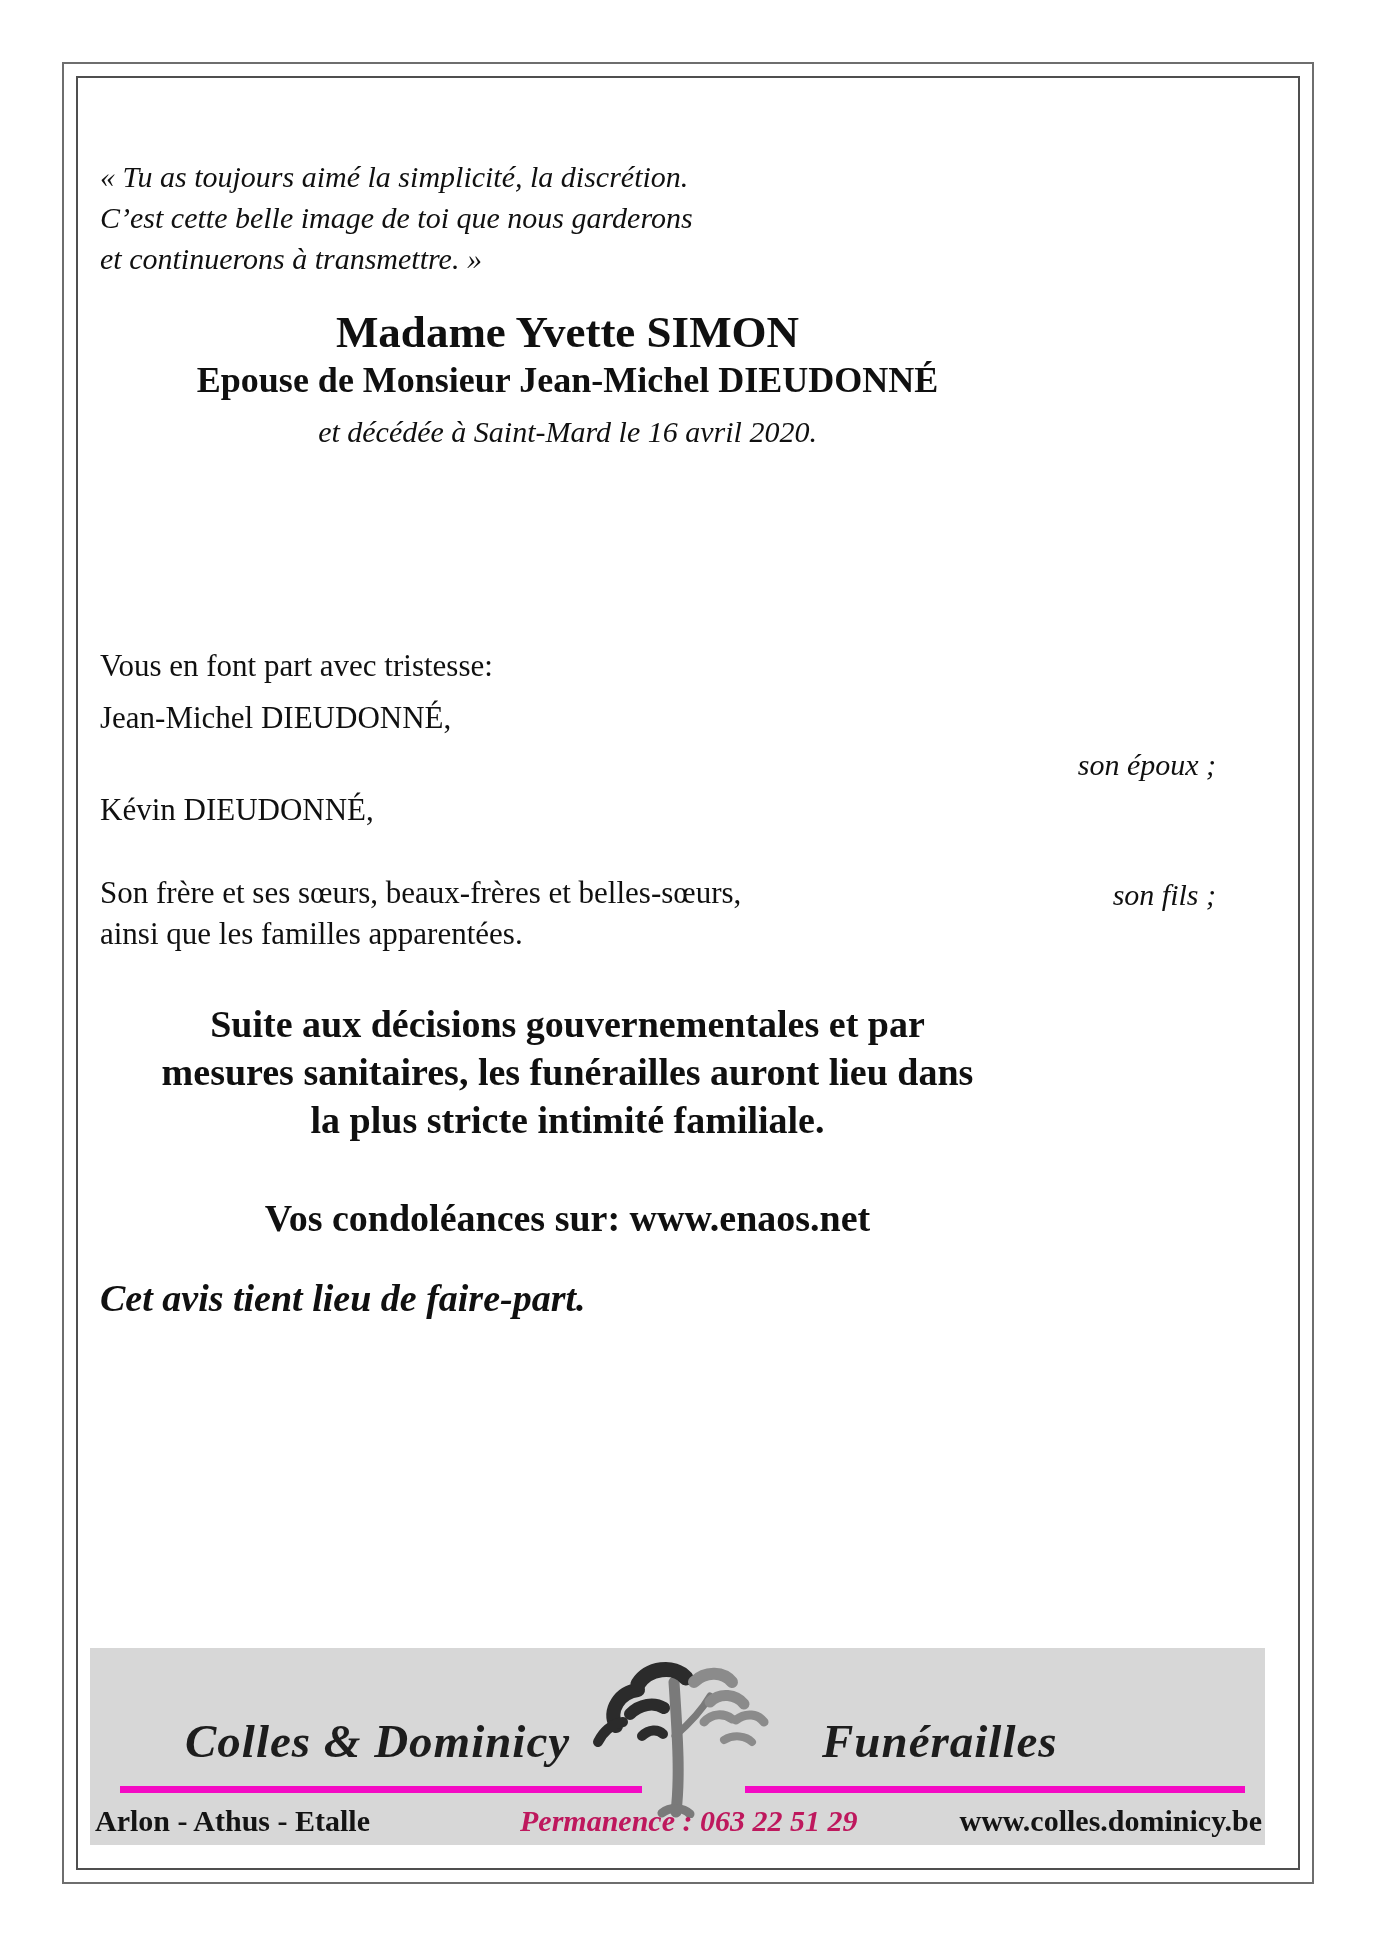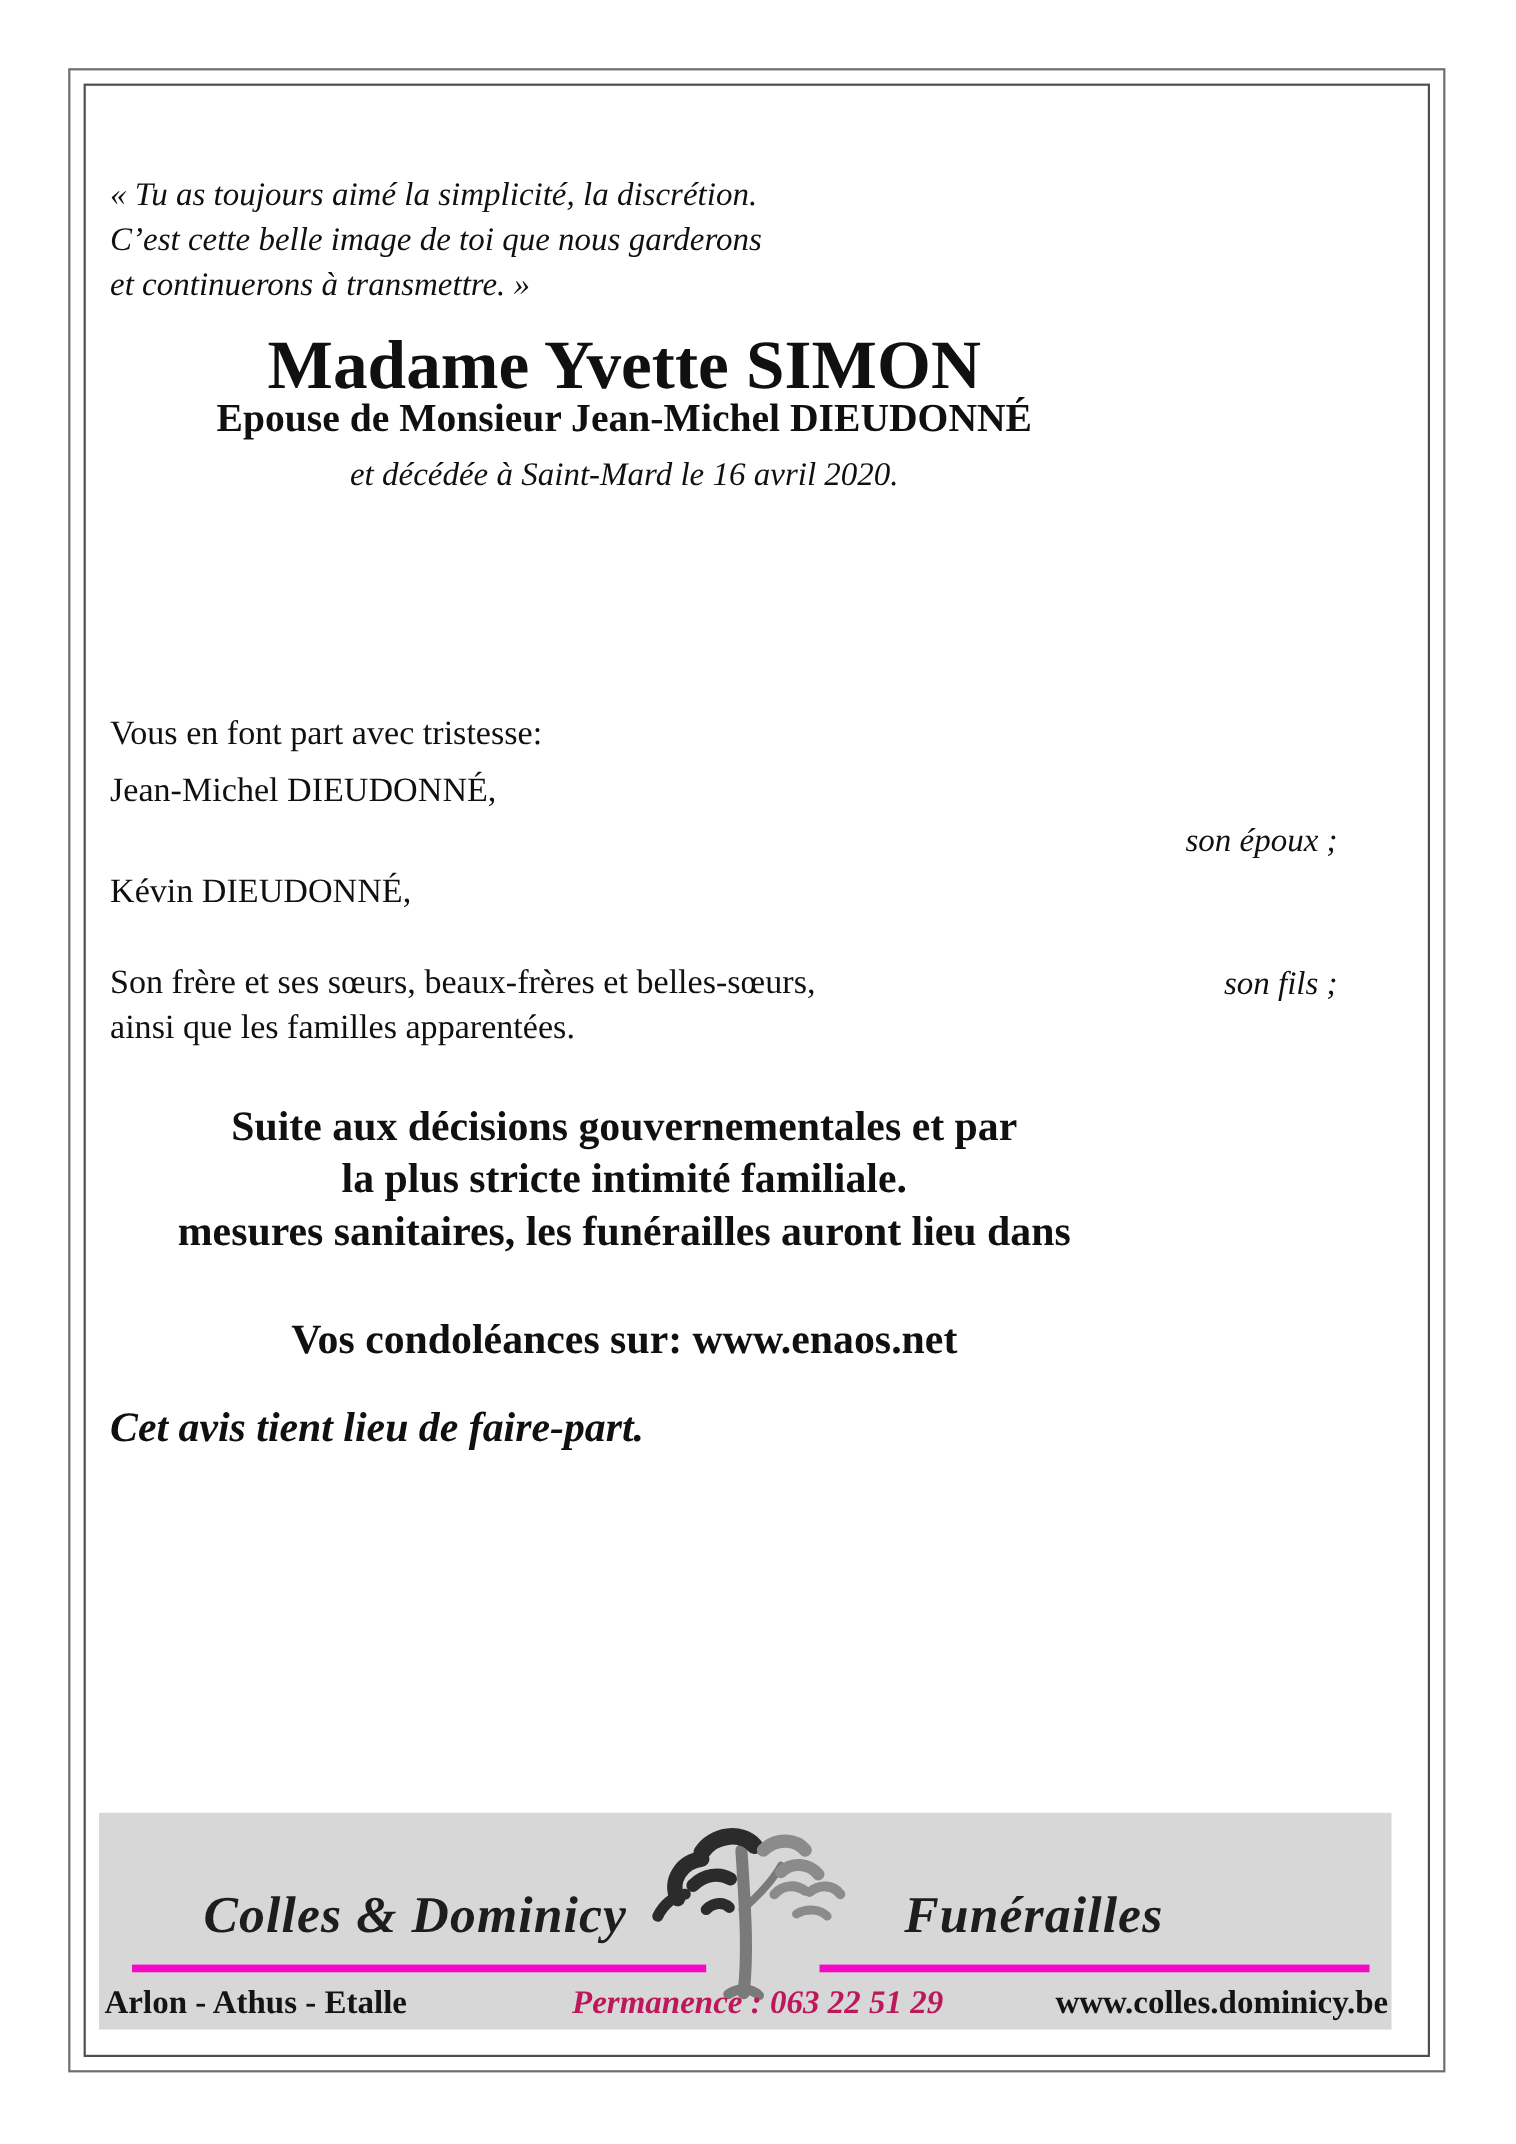--- a/index.html
+++ b/index.html
@@ -29,21 +29,21 @@
     left: 100px; top: 156px; width: 935px;
     font-style: italic;
     font-size: 30px; line-height: 41px;
   }
 
   
   .identity {
     left: 100px; top: 306px; width: 935px;
     text-align: center;
   }
-  .identity .name  { font-size: 63px; font-weight: bold; line-height: 52px; text-align: center; }
+  .identity .name  { font-size: 45px; font-weight: bold; line-height: 52px; text-align: center; }
   .identity .spouse{ font-size: 36px; font-weight: bold; line-height: 44px; }
   .identity .dates { font-style: italic; font-size: 30px; line-height: 36px; margin-top: 12px; }
 
   
   .intro      { left: 100px; top: 648px; font-size: 31px; }
   .rel-name-1 { left: 100px; top: 700px; font-size: 31px; }
   .rel-rel-1  { left: 100px; top: 748px; width: 1116px; text-align: right; font-style: italic; font-size: 30px; }
   .rel-name-2 { left: 100px; top: 792px; font-size: 31px; }
   .rel-rel-2  { left: 100px; top: 878px; width: 1116px; text-align: right; font-style: italic; font-size: 30px; }
   .family     { left: 100px; top: 872px; width: 935px; font-size: 31px; line-height: 41px; }
@@ -124,22 +124,22 @@
 <div class="abs rel-name-2">Kévin DIEUDONNÉ,</div>
 <div class="abs rel-rel-2">son fils ;</div>
 
 <div class="abs family">
   <div>Son frère et ses sœurs, beaux-frères et belles-sœurs,</div>
   <div>ainsi que les familles apparentées.</div>
 </div>
 
 <div class="abs notice-main">
   <div>Suite aux décisions gouvernementales et par</div>
+  <div>mesures sanitaires, les funérailles auront lieu dans</div>
   <div>la plus stricte intimité familiale.</div>
-  <div>mesures sanitaires, les funérailles auront lieu dans</div>
 </div>
 
 <div class="abs condolences">Vos condoléances sur: www.enaos.net</div>
 <div class="abs farewell">Cet avis tient lieu de faire-part.</div>
 
 <div class="abs footer-box"></div>
 
 <div class="abs company">Colles &amp; Dominicy</div>
 <div class="abs service">Funérailles</div>
 

